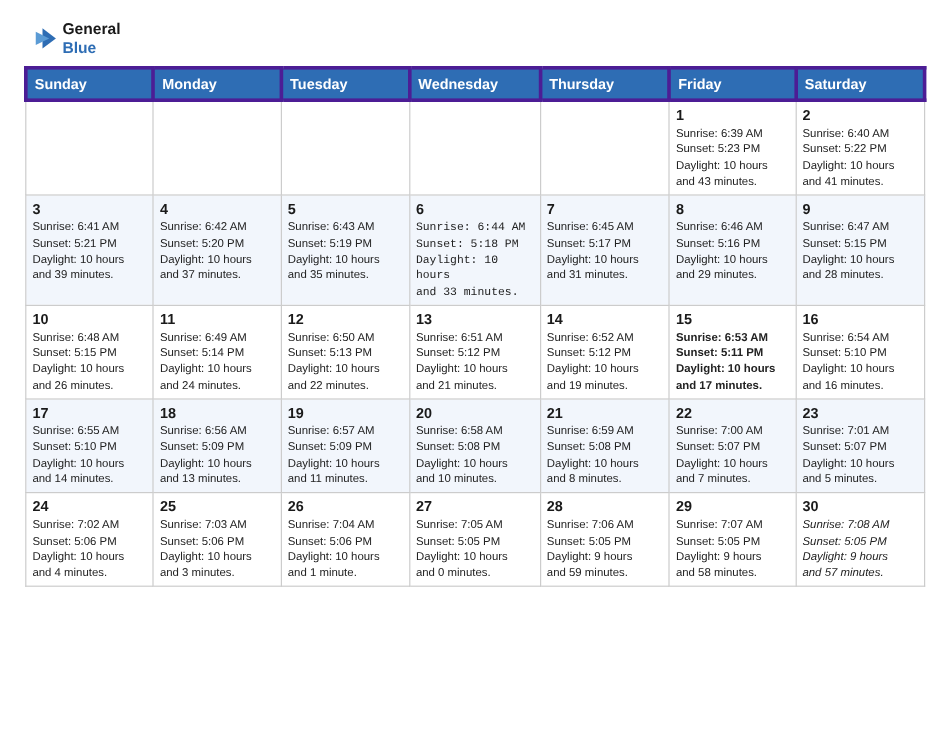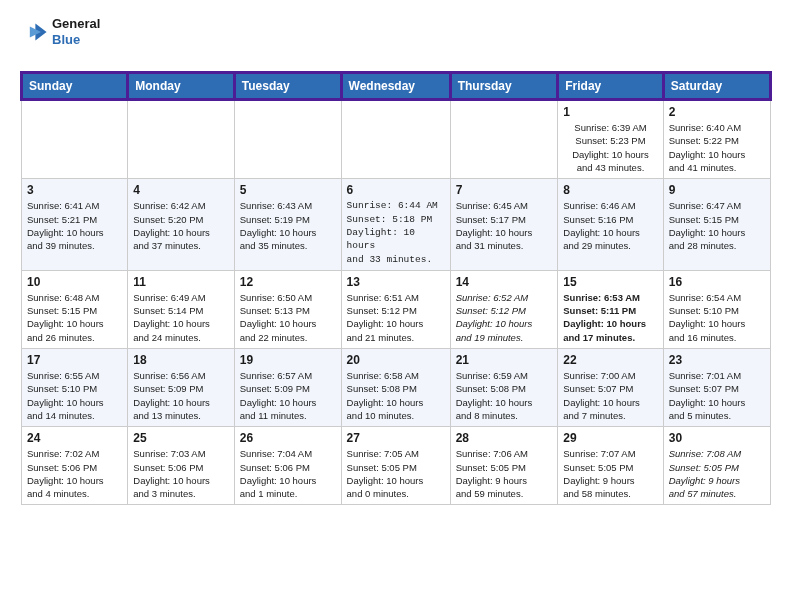--- a/index.html
+++ b/index.html
@@ -10,21 +10,21 @@
       min-height: 612px;
     }
     .page {
       width: 792px;
       padding: 16px 20px 16px 20px;
     }
     .header {
       display: flex;
       align-items: flex-start;
       justify-content: space-between;
-      margin-bottom: 24px;
+      margin-bottom: 8px;
     }
     .logo {
       display: flex;
       align-items: center;
       gap: 4px;
     }
     .logo-icon {
       width: 28px;
       height: 28px;
     }
@@ -124,21 +124,21 @@
     </thead>
     <tbody id="calendar-body">
     <tr class="row-odd">
           <td class="empty-cell" style="background: rgb(255, 255, 255);"></td>
           <td class="empty-cell" style="background: rgb(255, 255, 255);"></td>
           <td class="empty-cell" style="background: rgb(255, 255, 255);"></td>
           <td class="empty-cell" style="background: rgb(255, 255, 255);"></td>
           <td class="empty-cell" style="background: rgb(255, 255, 255);"></td>
           <td>
             <span class="day-number">1</span>
-            <div class="day-info" style="white-space: pre-line; text-align: center;">Sunrise: 6:39 AM
+            <div class="day-info" style="white-space: pre-line;">Sunrise: 6:39 AM
 Sunset: 5:23 PM
 Daylight: 10 hours
 and 43 minutes.</div>
           </td>
           <td>
             <span class="day-number">2</span>
             <div class="day-info" style="white-space: pre-line;">Sunrise: 6:40 AM
 Sunset: 5:22 PM
 Daylight: 10 hours
 and 41 minutes.</div>
@@ -219,21 +219,21 @@
           </td>
           <td>
             <span class="day-number">13</span>
             <div class="day-info" style="white-space: pre-line;">Sunrise: 6:51 AM
 Sunset: 5:12 PM
 Daylight: 10 hours
 and 21 minutes.</div>
           </td>
           <td>
             <span class="day-number">14</span>
-            <div class="day-info" style="white-space: pre-line; font-style: italic;">Sunrise: 6:52 AM
+            <div class="day-info" style="white-space: pre-line;">Sunrise: 6:52 AM
 Sunset: 5:12 PM
 Daylight: 10 hours
 and 19 minutes.</div>
           </td>
           <td>
             <span class="day-number">15</span>
             <div class="day-info" style="white-space: pre-line; font-weight: bold;">Sunrise: 6:53 AM
 Sunset: 5:11 PM
 Daylight: 10 hours
 and 17 minutes.</div>

